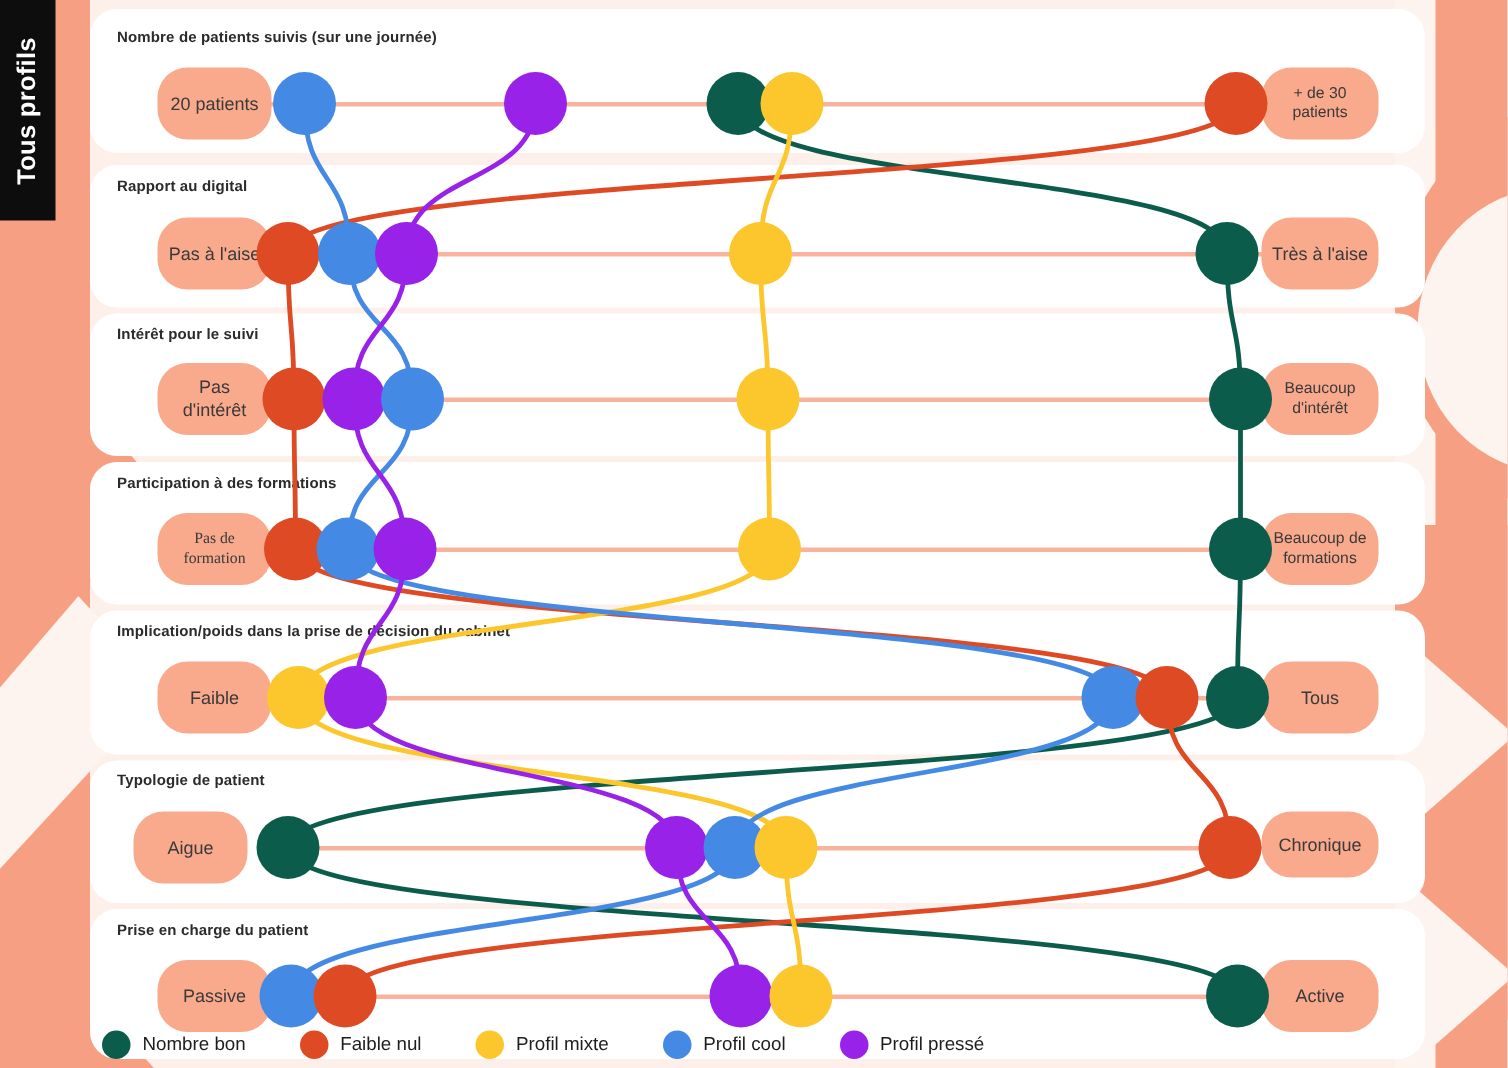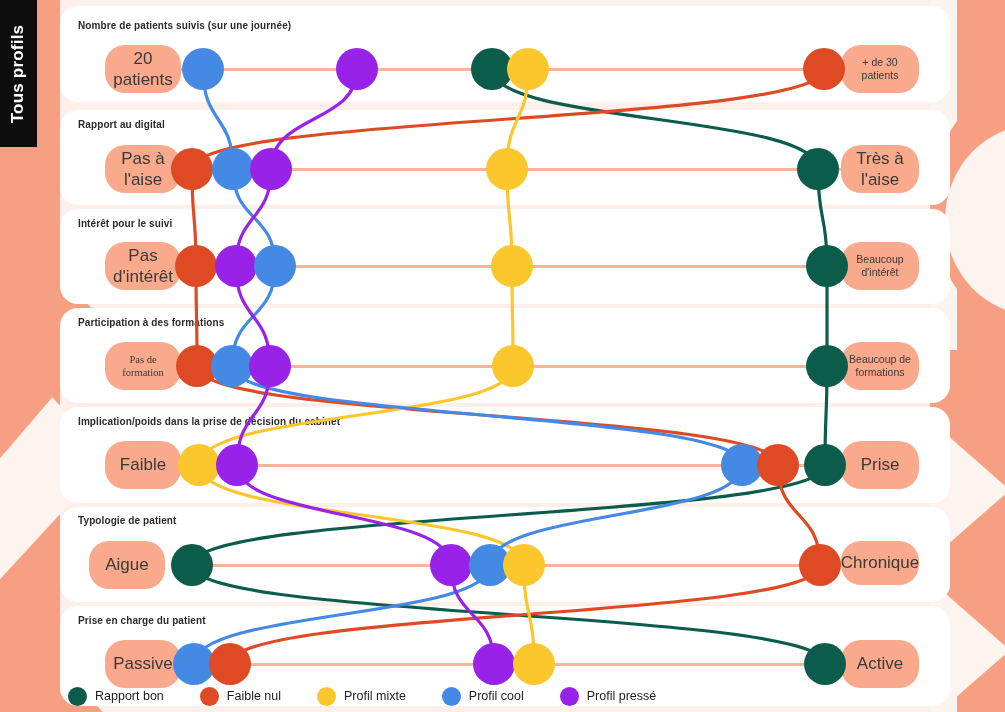--- a/index.html
+++ b/index.html
@@ -26,21 +26,21 @@
     position:absolute;left:18px;top:14px;
     font-size:10px;color:#2b2b2b;font-weight:600;letter-spacing:.1px;
     white-space:nowrap;
   }
 
   
   .axis-line{position:absolute;height:3px;background:#f9b39c;}
   .pill{
     position:absolute;background:#f9a98c;border-radius:20px;
     display:flex;align-items:center;justify-content:center;
-    text-align:center;color:#3a3a3a;font-size:17px;line-height:1.25;
+    text-align:center;color:#3a3a3a;font-size:12px;line-height:1.25;
     padding:0 6px;box-sizing:border-box;
   }
   .pill.wide{font-size:10.5px;}
 
   
   #links{position:absolute;left:0;top:0;width:1005px;height:712px;pointer-events:none;}
 
   
   .legend{
     position:absolute;left:68px;top:684px;height:24px;
@@ -113,21 +113,21 @@
       <div class="axis-line" style="left: 177px; top: 265px; width: 668px;"></div>
       <div class="pill" style="left: 105px; top: 242px; width: 76px; height: 48px;">Pas d'intérêt</div>
       <div class="pill wide" style="left: 841px; top: 242px; width: 78px; height: 48px;">Beaucoup d'intérêt</div>
       <div class="card-title" style="left: 78px; top: 317px;">Participation à des formations</div>
       <div class="axis-line" style="left: 177px; top: 365px; width: 668px;"></div>
       <div class="pill wide" style="left: 105px; top: 342px; width: 76px; height: 48px; font-family: Liberation Serif, serif;">Pas de formation</div>
       <div class="pill wide" style="left: 841px; top: 342px; width: 78px; height: 48px;">Beaucoup de formations</div>
       <div class="card-title" style="left: 78px; top: 416px;">Implication/poids dans la prise de décision du cabinet</div>
       <div class="axis-line" style="left: 177px; top: 464px; width: 668px;"></div>
       <div class="pill" style="left: 105px; top: 441px; width: 76px; height: 48px;">Faible</div>
-      <div class="pill" style="left: 841px; top: 441px; width: 78px; height: 48px;">Prise</div>
+      <div class="pill" style="left: 841px; top: 441px; width: 78px; height: 48px;">Tous</div>
       <div class="card-title" style="left: 78px; top: 515px;">Typologie de patient</div>
       <div class="axis-line" style="left: 177px; top: 564px; width: 668px;"></div>
       <div class="pill" style="left: 89px; top: 541px; width: 76px; height: 48px;">Aigue</div>
       <div class="pill" style="left: 841px; top: 541px; width: 78px; height: 44px;">Chronique</div>
       <div class="card-title" style="left: 78px; top: 615px;">Prise en charge du patient</div>
       <div class="axis-line" style="left: 177px; top: 663px; width: 668px;"></div>
       <div class="pill" style="left: 105px; top: 640px; width: 76px; height: 48px;">Passive</div>
       <div class="pill" style="left: 841px; top: 640px; width: 78px; height: 48px;">Active</div>
     </div>
 
@@ -173,21 +173,21 @@
       <div title="Profil cool" style="position: absolute; border-radius: 50%; width: 42px; height: 42px; left: 173px; top: 643px; background: rgb(68, 137, 228);"></div>
       <div title="Profil nul" style="position: absolute; border-radius: 50%; width: 42px; height: 42px; left: 209px; top: 643px; background: rgb(222, 74, 35);"></div>
       <div title="Profil pressé" style="position: absolute; border-radius: 50%; width: 42px; height: 42px; left: 473px; top: 643px; background: rgb(152, 34, 232);"></div>
       <div title="Profil mixte" style="position: absolute; border-radius: 50%; width: 42px; height: 42px; left: 513px; top: 643px; background: rgb(252, 198, 45);"></div>
       <div title="Profil bon" style="position: absolute; border-radius: 50%; width: 42px; height: 42px; left: 804px; top: 643px; background: rgb(12, 92, 76);"></div>
     </div>
 
   <div class="legend" id="legend">
       <div class="legend-item">
         <span class="legend-dot" style="background: rgb(12, 92, 76);"></span>
-        <span class="legend-label">Rapport bon</span>
+        <span class="legend-label">Nombre bon</span>
       </div>
       <div class="legend-item">
         <span class="legend-dot" style="background: rgb(222, 74, 35);"></span>
         <span class="legend-label">Faible nul</span>
       </div>
       <div class="legend-item">
         <span class="legend-dot" style="background: rgb(252, 198, 45);"></span>
         <span class="legend-label">Profil mixte</span>
       </div>
       <div class="legend-item">

